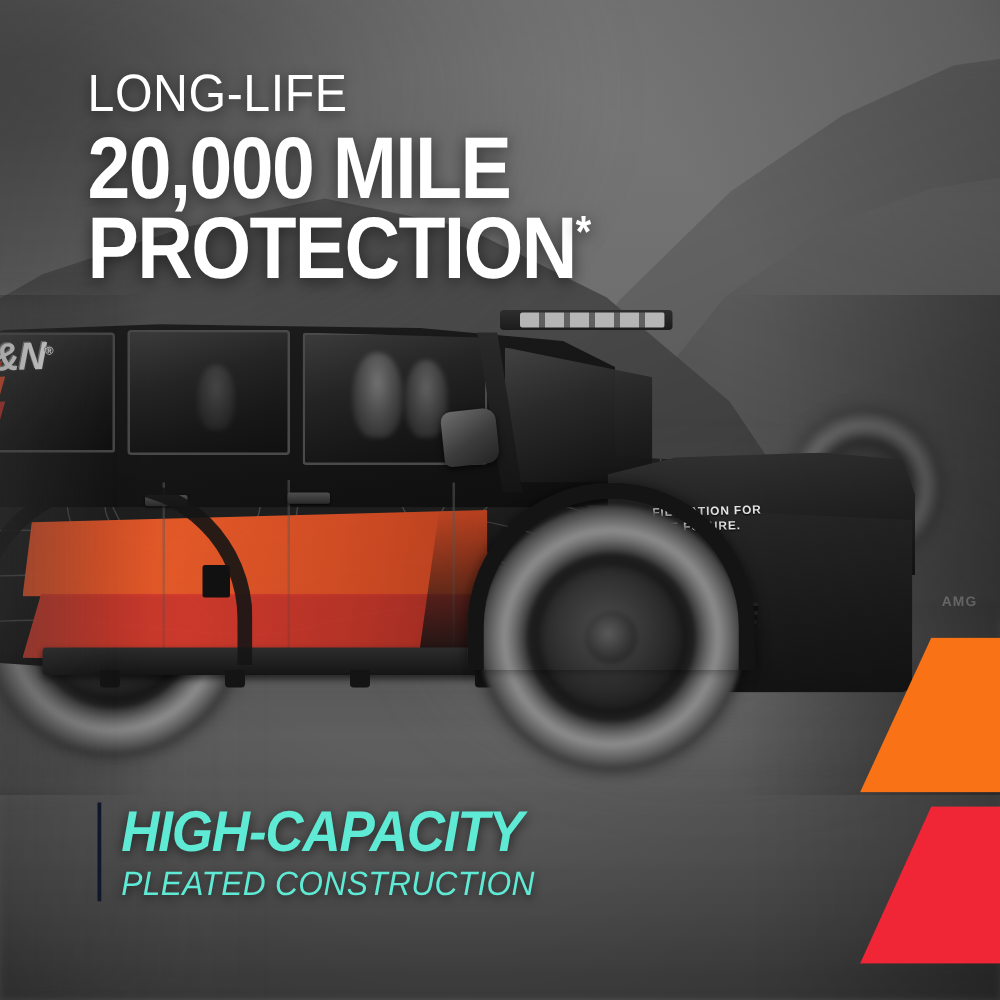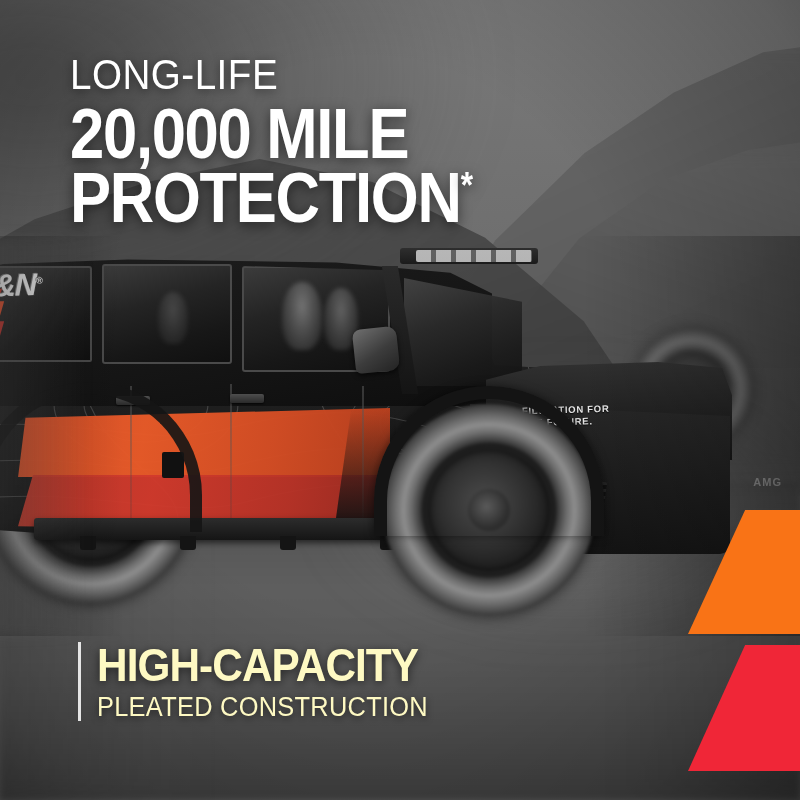--- a/index.html
+++ b/index.html
@@ -452,22 +452,23 @@
   .headline .asterisk {
     font-size: 36px;
     vertical-align: super;
     line-height: 0;
   }
 
   .subhead-block {
     position: absolute;
     left: 78px; top: 642px;
     padding-left: 16px;
-    border-left: 3px solid #e5e5e5;
-    color: #fef9c3;
+    border-left: 3px solid #0f172a;
+    color: #5eead4;
+    font-style: italic;
   }
   .subhead-main {
     font-family: "Liberation Sans", sans-serif;
     font-weight: 700;
     font-size: 46px;
     line-height: 1;
     letter-spacing: -1px;
     transform: scaleX(.92);
     transform-origin: left center;
     text-shadow: 0 2px 10px rgba(0,0,0,.6);

